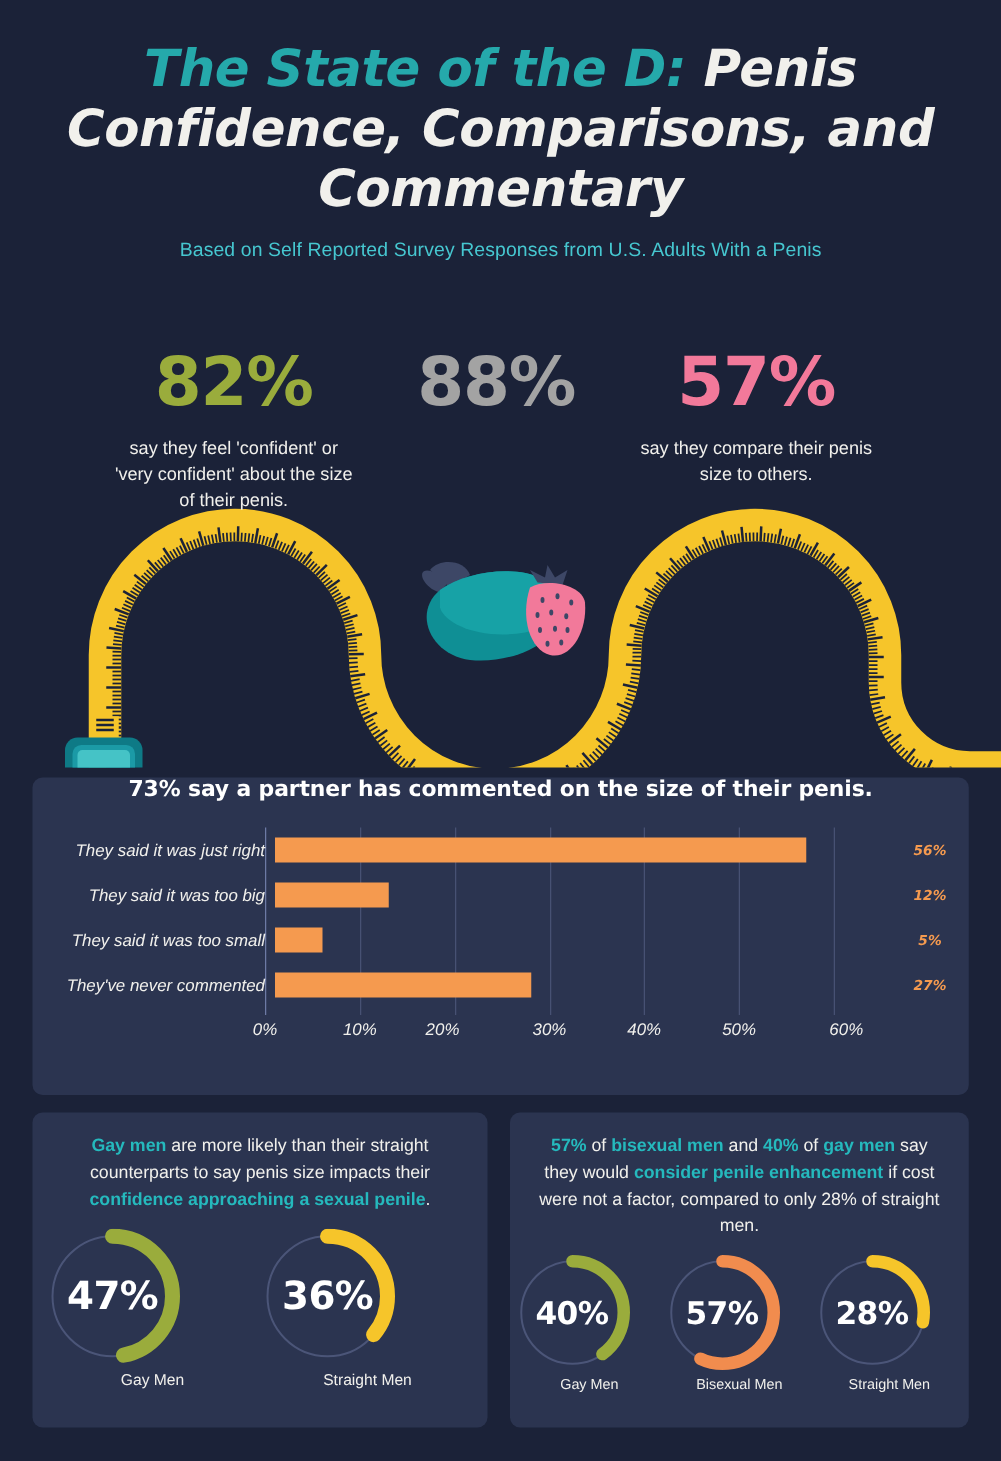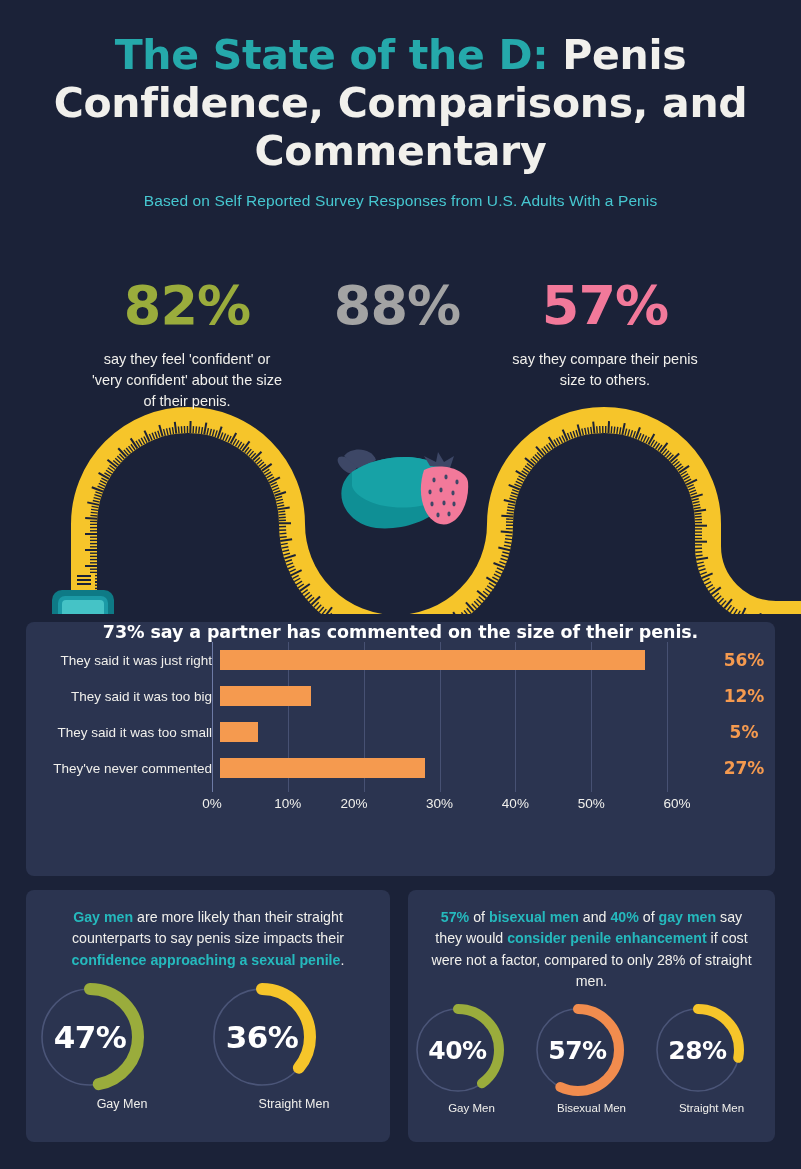--- a/index.html
+++ b/index.html
@@ -11,20 +11,21 @@
   }
   .page{position:relative;width:801px;height:1169px;}
 
   
   .header{padding-top:32px;text-align:center;}
   .title{
     font-size:41px;line-height:1.17;font-weight:bold;
     letter-spacing:-0.3px;color:#f1f0ec;
     font-family:"DejaVu Sans","Liberation Sans",sans-serif;
     padding:0 12px;
+    font-style:italic;
   }
   .title .hl{color:#25a9ab;}
   .subtitle{
     margin-top:16px;font-size:15.5px;color:#46c7d0;letter-spacing:0.1px;
     font-family:"Liberation Sans",sans-serif;
   }
 
   
   .tapewrap{position:relative;width:801px;height:390px;margin-top:14px;}
   .tapesvg{position:absolute;left:0;top:0;}
@@ -54,31 +55,31 @@
   #left-panel{left:26px;top:890px;width:364px;height:252px;}
   #right-panel{left:408px;top:890px;width:367px;height:252px;}
 
   .panel-title{
     text-align:center;color:#ffffff;font-weight:bold;font-size:17.5px;
     letter-spacing:-0.1px;
     font-family:"DejaVu Sans","Liberation Sans",sans-serif;
   }
 
   
-  .chart{position:relative;height:180px;}
+  .chart{position:relative;margin-top:20px;height:180px;font-style:italic;}
   .rows{position:absolute;left:0;top:0;width:749px;}
   .brow{display:flex;align-items:center;height:36px;}
   .blabel{
     width:186px;text-align:right;padding-right:8px;
     color:#f1f0ec;font-size:13.5px;font-family:"Liberation Sans",sans-serif;
   }
   .btrack{position:relative;width:493px;height:36px;}
   .bbar{position:absolute;left:0;top:8px;height:20px;background:#f59a4f;}
   .bval{
-    width:62px;text-align:center;color:#f59a4f;font-weight:bold;font-size:17px;
+    width:62px;text-align:center;color:#f59a4f;font-weight:bold;font-size:11px;
     font-family:"DejaVu Sans","Liberation Sans",sans-serif;
   }
   .grid{position:absolute;left:186px;top:0;width:493px;height:150px;}
   .gline{position:absolute;top:0;width:1px;height:150px;background:#475173;}
   .gline.axis{background:#6d7aa5;}
   .xaxis{position:absolute;left:186px;top:150px;width:560px;height:26px;}
   .xtick{
     position:absolute;top:4px;transform:translateX(-50%);
     color:#f1f0ec;font-size:13.5px;font-family:"Liberation Sans",sans-serif;
   }

